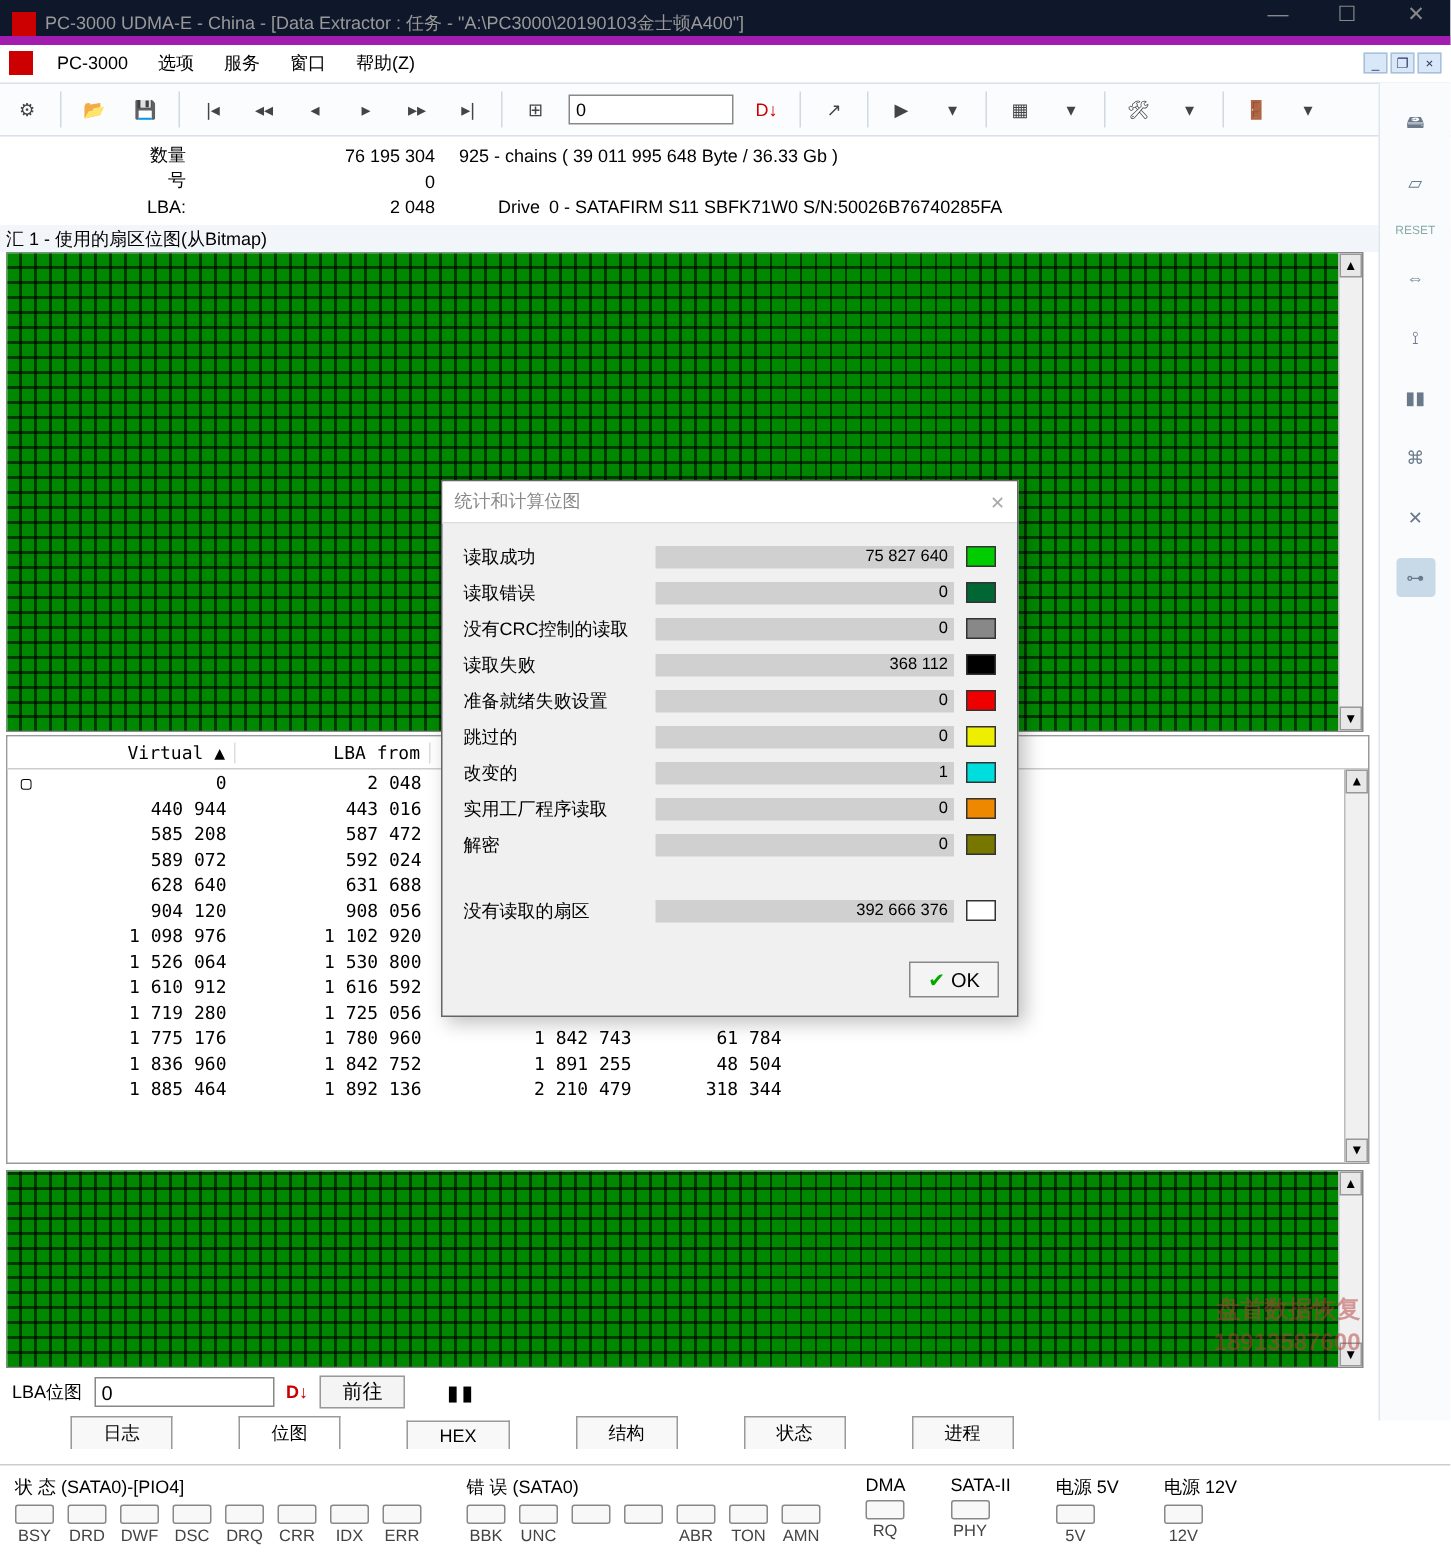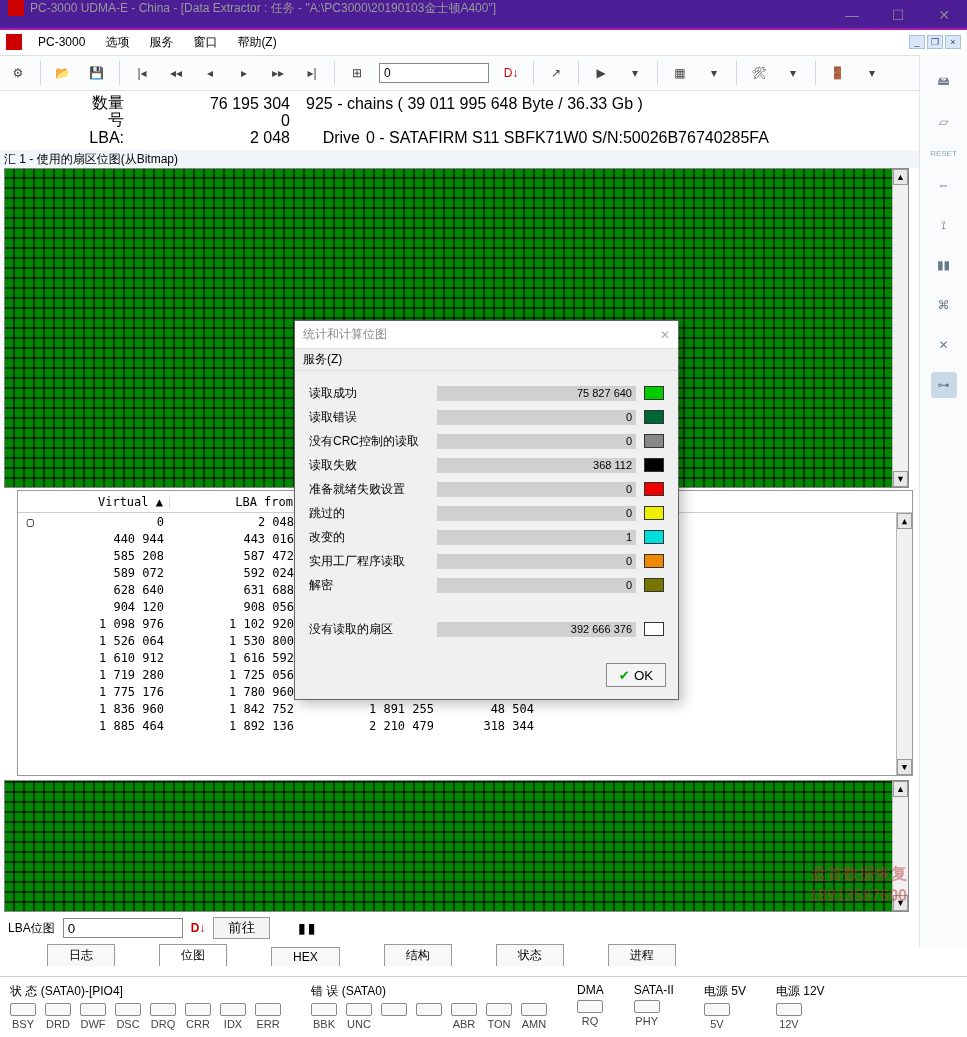--- a/index.html
+++ b/index.html
@@ -1,43 +1,43 @@
 <!DOCTYPE html>
 <html><head>
 <meta charset="utf-8">
 <style>
 * { box-sizing: border-box; margin: 0; padding: 0; }
 body { font-family: "Segoe UI", Tahoma, sans-serif; font-size: 12px; background: #fff; width: 967px; height: 1037px; overflow: hidden; position: relative; }
-.titlebar { height: 30px; background: #4c1d95; display: flex; align-items: flex-start; padding: 0 0 0 8px; border-bottom: 2px solid #a21caf; }
+.titlebar { height: 30px; background: #0f172a; display: flex; align-items: flex-end; padding: 0 0 0 8px; border-bottom: 6px solid #a21caf; }
 .titlebar .icon { width: 16px; height: 16px; background: #c00; margin-right: 6px; }
 .titlebar .title { color: #999; flex: 1; font-size: 12px; }
 .titlebar .winbtns { display: flex; }
 .titlebar .winbtn { width: 46px; height: 30px; display: flex; align-items: center; justify-content: center; color: #888; font-size: 14px; }
 .menubar { height: 25px; display: flex; align-items: center; padding: 0 6px; gap: 4px; border-bottom: 1px solid transparent; }
 .menubar .app-icon { width:16px; height:16px; background:#c00; margin-right:4px; }
 .menubar .menu-item { padding: 2px 8px; }
 .menubar .mdi-btns { margin-left: auto; display: flex; gap: 2px; }
 .menubar .mdi-btn { width: 16px; height: 14px; border: 1px solid #a8c0d8; background: #d8e8f8; font-size: 9px; text-align: center; line-height: 12px; color: #336; }
 .toolbar { height: 36px; border-top: 1px solid #d8e0e8; border-bottom: 1px solid #d8e0e8; background: #fafcfe; display: flex; align-items: center; padding: 0 6px; gap: 10px; }
 .toolbar .tb-sep { width: 1px; height: 24px; background: #d0d8e0; }
 .toolbar .tb-btn { width: 24px; height: 24px; display:flex; align-items:center; justify-content:center; color:#444; }
 .toolbar input.lba-field { width: 110px; height: 20px; border: 1px solid #888; padding: 0 4px; font-size: 12px; }
-.info-rows { padding: 4px 0 4px 0; font-size: 16px; }
+.info-rows { padding: 4px 0 4px 0; font-size: 12px; }
 .info-row { display: flex; height: 17px; align-items: center; }
 .info-row .label { width: 130px; text-align: right; padding-right: 6px; color: #000; }
 .info-row .value { width: 170px; text-align: right; padding-right: 10px; }
 .info-row .extra { padding-left: 6px; }
 .bitmap-title { font-size: 12px; padding: 2px 4px; background: #f2f6fa; height: 18px; display:flex; align-items:center; }
 .bitmap-area { position: relative; height: 320px; border: 1px solid #888; margin: 0 58px 0 4px; }
 .bitmap-grid { position:absolute; inset:0 16px 0 0; background: repeating-linear-gradient(90deg,#0b0 0,#0b0 8px,#060 8px,#060 10px), repeating-linear-gradient(0deg,#0b0 0,#0b0 8px,#060 8px,#060 10px); background-blend-mode: multiply; }
 .bitmap-grid::after{content:"";position:absolute;inset:0;background:repeating-linear-gradient(90deg,transparent 0 8px,rgba(0,0,0,.25) 8px 10px),repeating-linear-gradient(0deg,transparent 0 8px,rgba(0,0,0,.25) 8px 10px);}
 .bitmap-scroll { position:absolute; right:0; top:0; bottom:0; width:16px; background:#f0f0f0; border-left:1px solid #bbb; }
 .bitmap-scroll .arrow{height:16px;border:1px solid #999;background:#e8e8e8;text-align:center;line-height:14px;font-size:9px;}
 .mid-section { display:flex; height: 290px; }
-.table-area { flex:1; border:1px solid #999; margin: 2px 0 2px 17px; font-family: Consolas, monospace; font-size: 12px; overflow:hidden; position:relative; }
+.table-area { flex:1; border:1px solid #999; margin: 2px 0 2px 4px; font-family: Consolas, monospace; font-size: 12px; overflow:hidden; position:relative; }
 .table-header { display:flex; background:#fff; border-bottom:1px solid #ccc; height:22px; align-items:center; }
 .table-header .th { border-right:1px solid #ddd; padding:0 6px; text-align:right; }
 .table-rows { }
 .table-row { display:flex; height:17px; align-items:center; }
 .table-row .td { padding:0 6px; text-align:right; white-space:pre; }
 .col-icon{width:22px;}
 .col-virt{width:130px;}
 .col-from{width:130px;}
 .col-c3{width:140px;}
 .col-c4{width:100px;}
@@ -406,21 +406,20 @@
 <div class="watermark">
   <div>盘首数据恢复</div>
   <div>18913587600</div>
 </div>
 
 <div class="dialog">
   <div class="dlg-title">
     <span>统计和计算位图</span>
     <span class="x">✕</span>
   </div>
-  <div class="dlg-menu">服务(Z)</div>
   <div class="dlg-body" id="dlg-body">
       <div class="stat-row">
         <div class="s-label">读取成功</div>
   <div class="s-bar">75 827 640</div>
   <div class="s-sw" style="background:#0c0"></div>
       </div>
       <div class="stat-row">
         <div class="s-label">读取错误</div>
   <div class="s-bar">0</div>
   <div class="s-sw" style="background:#063"></div>

